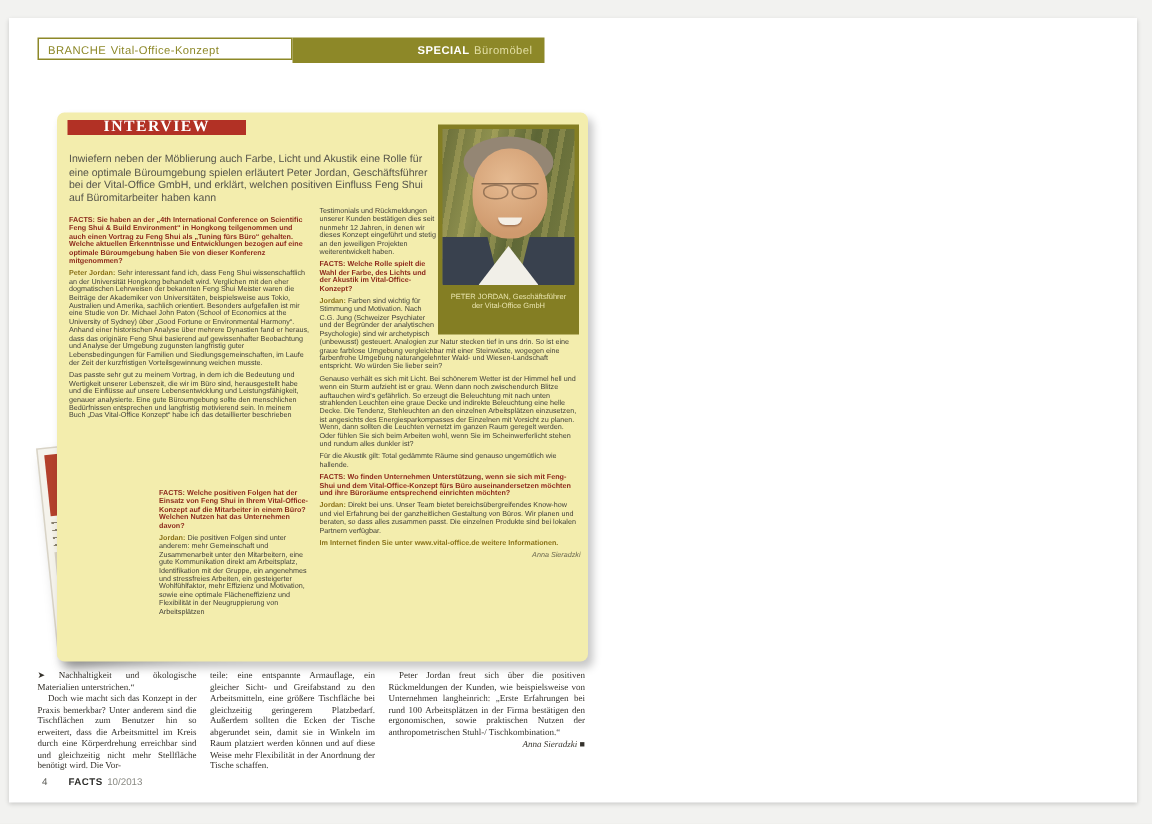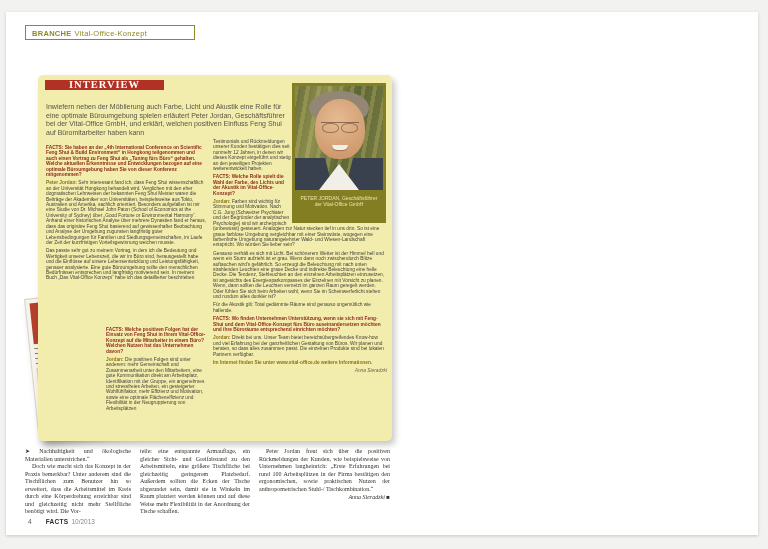--- a/index.html
+++ b/index.html
@@ -8,21 +8,21 @@
   .page{position:absolute;left:6px;top:12px;width:752px;height:523px;background:#ffffff;
         box-shadow:0 1px 3px rgba(0,0,0,.18);}
 
   
   .hdr-left{position:absolute;left:25px;top:25px;width:170px;height:15px;background:#fff;
             border:1px solid #8d8828;color:#8d8828;font-size:7.5px;line-height:15px;
             padding-left:6px;box-sizing:border-box;letter-spacing:.3px;white-space:nowrap;}
   .hdr-right{position:absolute;left:195px;top:25px;width:168px;height:17px;background:#8d8828;
              color:#fff;font-size:7.5px;line-height:17px;text-align:right;padding-right:8px;
              box-sizing:border-box;letter-spacing:.3px;white-space:nowrap;}
-  .hdr-left .b{font-weight:bold;margin-right:3px;}
+  .hdr-left .b{font-weight:normal;margin-right:3px;}
   .hdr-right .b{font-weight:bold;margin-right:3px;}
   .hdr-right .sub{color:#e3dfa4;}
 
   
   .ibox{position:absolute;left:38px;top:75px;width:354px;height:366px;background:#f3edad;
         border-radius:5px;box-shadow:3px 4px 6px rgba(0,0,0,.22);z-index:2;}
   .ititle{position:absolute;left:7px;top:5px;background:#b23125;color:#fff;
           font-family:"Liberation Serif",serif;font-weight:bold;font-size:10.5px;
           letter-spacing:1px;padding:2px 24px 3px;}
   .intro{position:absolute;left:8px;top:28px;width:246px;margin:0;font-size:7px;
@@ -102,20 +102,23 @@
 </style>
 </head>
 <body>
 
 <div class="canvas">
   <div class="page"></div>
 
   <div class="hdr-left">
     <span class="b">BRANCHE</span><span>Vital-Office-Konzept</span>
   </div>
+  <div class="hdr-right">
+    <span class="b">SPECIAL</span><span class="sub">Büromöbel</span>
+  </div>
 
   <div class="ibox txt">
     <div class="ititle">INTERVIEW</div>
     <p class="intro">Inwiefern neben der Möblierung auch Farbe, Licht und Akustik eine Rolle für eine optimale Büroumgebung spielen erläutert Peter Jordan, Geschäftsführer bei der Vital-Office GmbH, und erklärt, welchen positiven Einfluss Feng Shui auf Büromitarbeiter haben kann</p>
 
     <div class="photo">
       <div class="pimg">
         <div class="hair"></div>
         <div class="face"></div>
         <div class="glasses"></div>

